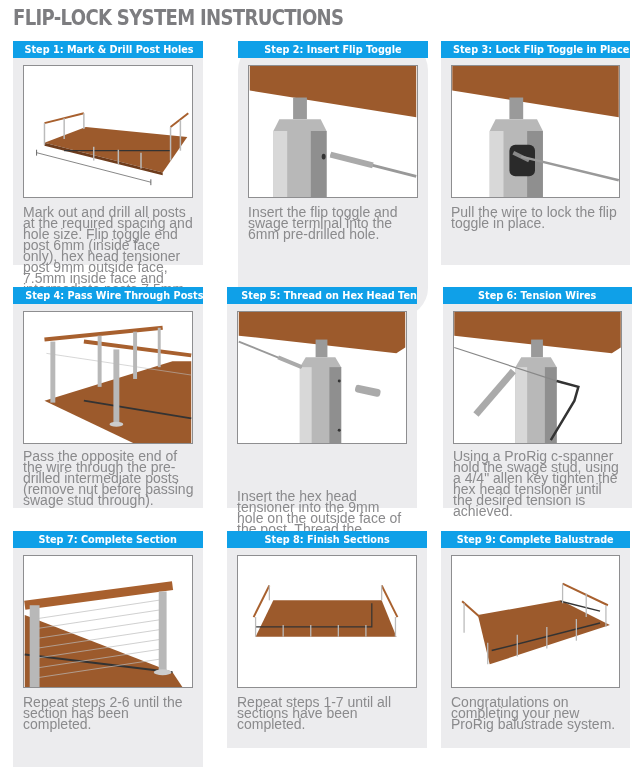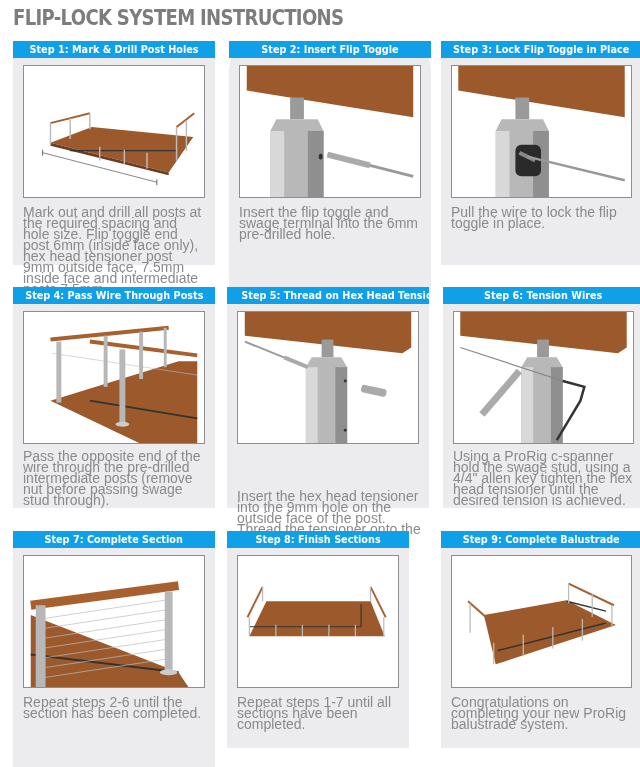--- a/index.html
+++ b/index.html
@@ -3,21 +3,21 @@
 <meta charset="utf-8">
 <style>
   html, body { margin: 0; padding: 0; background: #ffffff; }
   body { width: 640px; height: 767px; position: relative; overflow: hidden; font-family: "Liberation Sans", sans-serif; }
   .title {
     position: absolute; left: 13px; top: 6px;
     font-family: "DejaVu Sans", sans-serif; font-weight: bold;
     font-size: 21px; letter-spacing: -0.8px; color: #7d7d80;
     transform: scaleX(0.86); transform-origin: left top; white-space: nowrap;
   }
-  .card { position: absolute; background: #ececee; padding-left: 12px; }
+  .card { position: absolute; background: #ececee; }
   .card-header {
     position: absolute; left: 0; right: 0; top: 0; height: 17px;
     background: #0fa0e8; color: #ffffff; text-align: center;
     font-family: "DejaVu Sans", sans-serif; font-weight: bold; font-size: 11px; line-height: 17px;
     white-space: nowrap; overflow: hidden;
   }
   .card-header span { display: inline-block; transform: scaleX(0.88); }
   .illus {
     position: absolute; left: 10px; right: 10px; top: 24px; height: 133px;
     background: #ffffff; border: 1px solid #8e8e90; box-sizing: border-box; overflow: hidden;
@@ -51,21 +51,21 @@
       <line x1="148" y1="62" x2="148" y2="96" stroke="#bbb" stroke-width="1.5"></line>
       <line x1="158" y1="55" x2="158" y2="86" stroke="#bbb" stroke-width="1.5"></line>
       <line x1="70" y1="82" x2="70" y2="96" stroke="#bbb" stroke-width="1.5"></line>
       <line x1="95" y1="85" x2="95" y2="100" stroke="#bbb" stroke-width="1.5"></line>
       <line x1="118" y1="88" x2="118" y2="104" stroke="#bbb" stroke-width="1.5"></line>
     </svg>
   </div>
   <div class="desc">Mark out and drill all posts at the required spacing and hole size. Flip toggle end post 6mm (inside face only), hex head tensioner post 9mm outside face, 7.5mm inside face and intermediate posts 7.5mm.</div>
 </div>
 
-<div class="card" style="left:229px; top:41px; width:190px; height:276px;border-radius:29px;">
+<div class="card" style="left:238px; top:41px; width:190px; height:276px;border-radius:29px;">
   <div class="card-header"><span>Step 2: Insert Flip Toggle</span></div>
   <div class="illus">
     <svg viewBox="0 0 169 133">
       <polygon points="0,0 169,0 169,52 0,25" fill="#9c5a2c"></polygon>
       <rect x="44" y="32" width="14" height="22" fill="#9a9a9a"></rect>
       <polygon points="30,54 72,54 78,66 78,133 24,133 24,66" fill="#b8b8b8"></polygon>
       <rect x="24" y="66" width="14" height="67" fill="#d8d8d8"></rect>
       <rect x="62" y="66" width="16" height="67" fill="#8f8f8f"></rect>
       <ellipse cx="75" cy="92" rx="2" ry="3" fill="#333"></ellipse>
       <line x1="82" y1="90" x2="169" y2="112" stroke="#999" stroke-width="3"></line>
@@ -165,21 +165,21 @@
         <line x1="10" y1="124" x2="142" y2="104"></line>
       </g>
       <rect x="5" y="50" width="10" height="83" fill="#b8b8b8"></rect>
       <rect x="136" y="36" width="8" height="82" fill="#b8b8b8"></rect>
       <ellipse cx="140" cy="118" rx="9" ry="3" fill="#ccc"></ellipse>
     </svg>
   </div>
   <div class="desc">Repeat steps 2-6 until the section has been completed.</div>
 </div>
 
-<div class="card" style="left:227px; top:531px; width:170px; height:217px;">
+<div class="card" style="left:227px; top:531px; width:200px; height:217px;">
   <div class="card-header"><span>Step 8: Finish Sections</span></div>
   <div class="illus">
     <svg viewBox="0 0 169 133">
       <polygon points="30,45 140,45 155,82 12,82" fill="#9c5a2c"></polygon>
       <polyline points="12,72 130,72 130,48" fill="none" stroke="#333" stroke-width="1.2"></polyline>
       <line x1="10" y1="62" x2="26" y2="30" stroke="#a8602e" stroke-width="2"></line>
       <line x1="140" y1="30" x2="156" y2="62" stroke="#a8602e" stroke-width="2"></line>
       <g stroke="#bbb" stroke-width="1.3">
         <line x1="12" y1="62" x2="12" y2="82"></line>
         <line x1="26" y1="30" x2="26" y2="45"></line>

